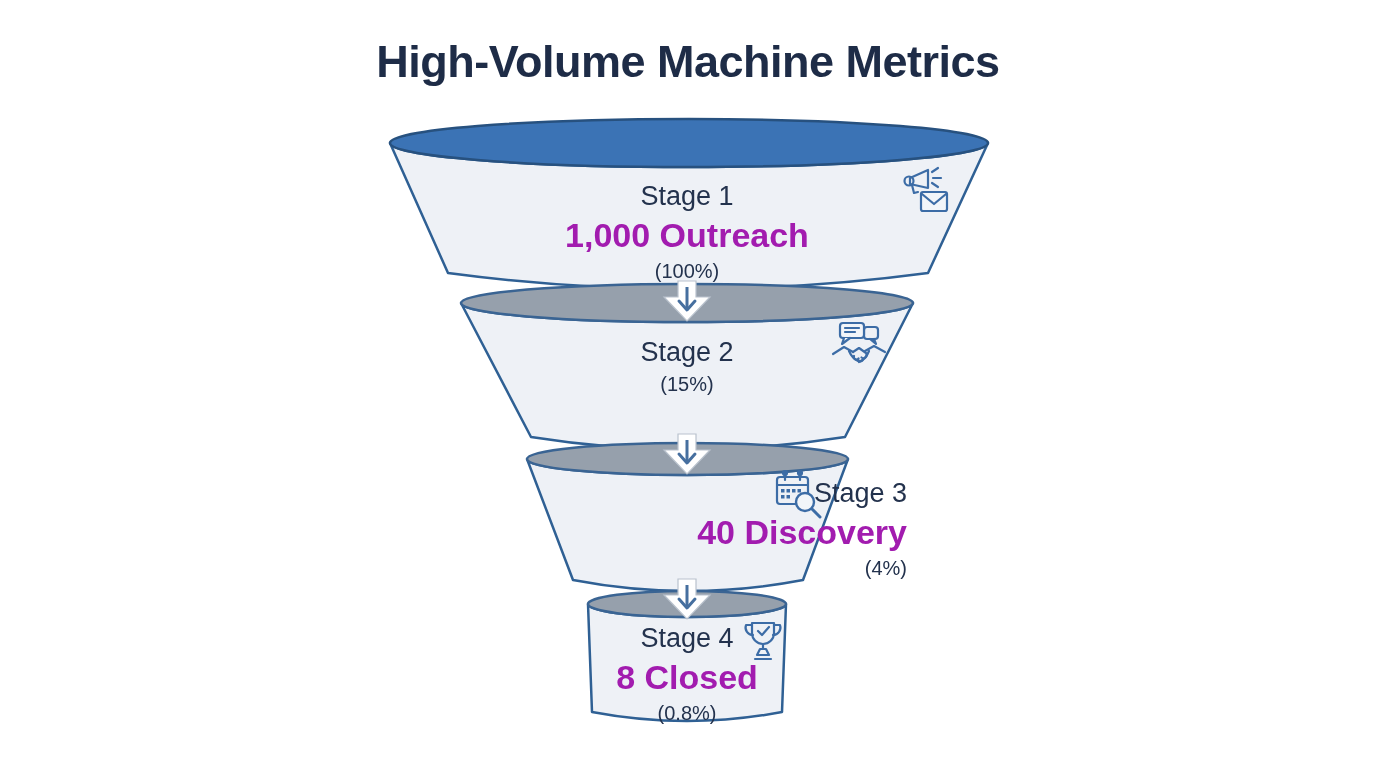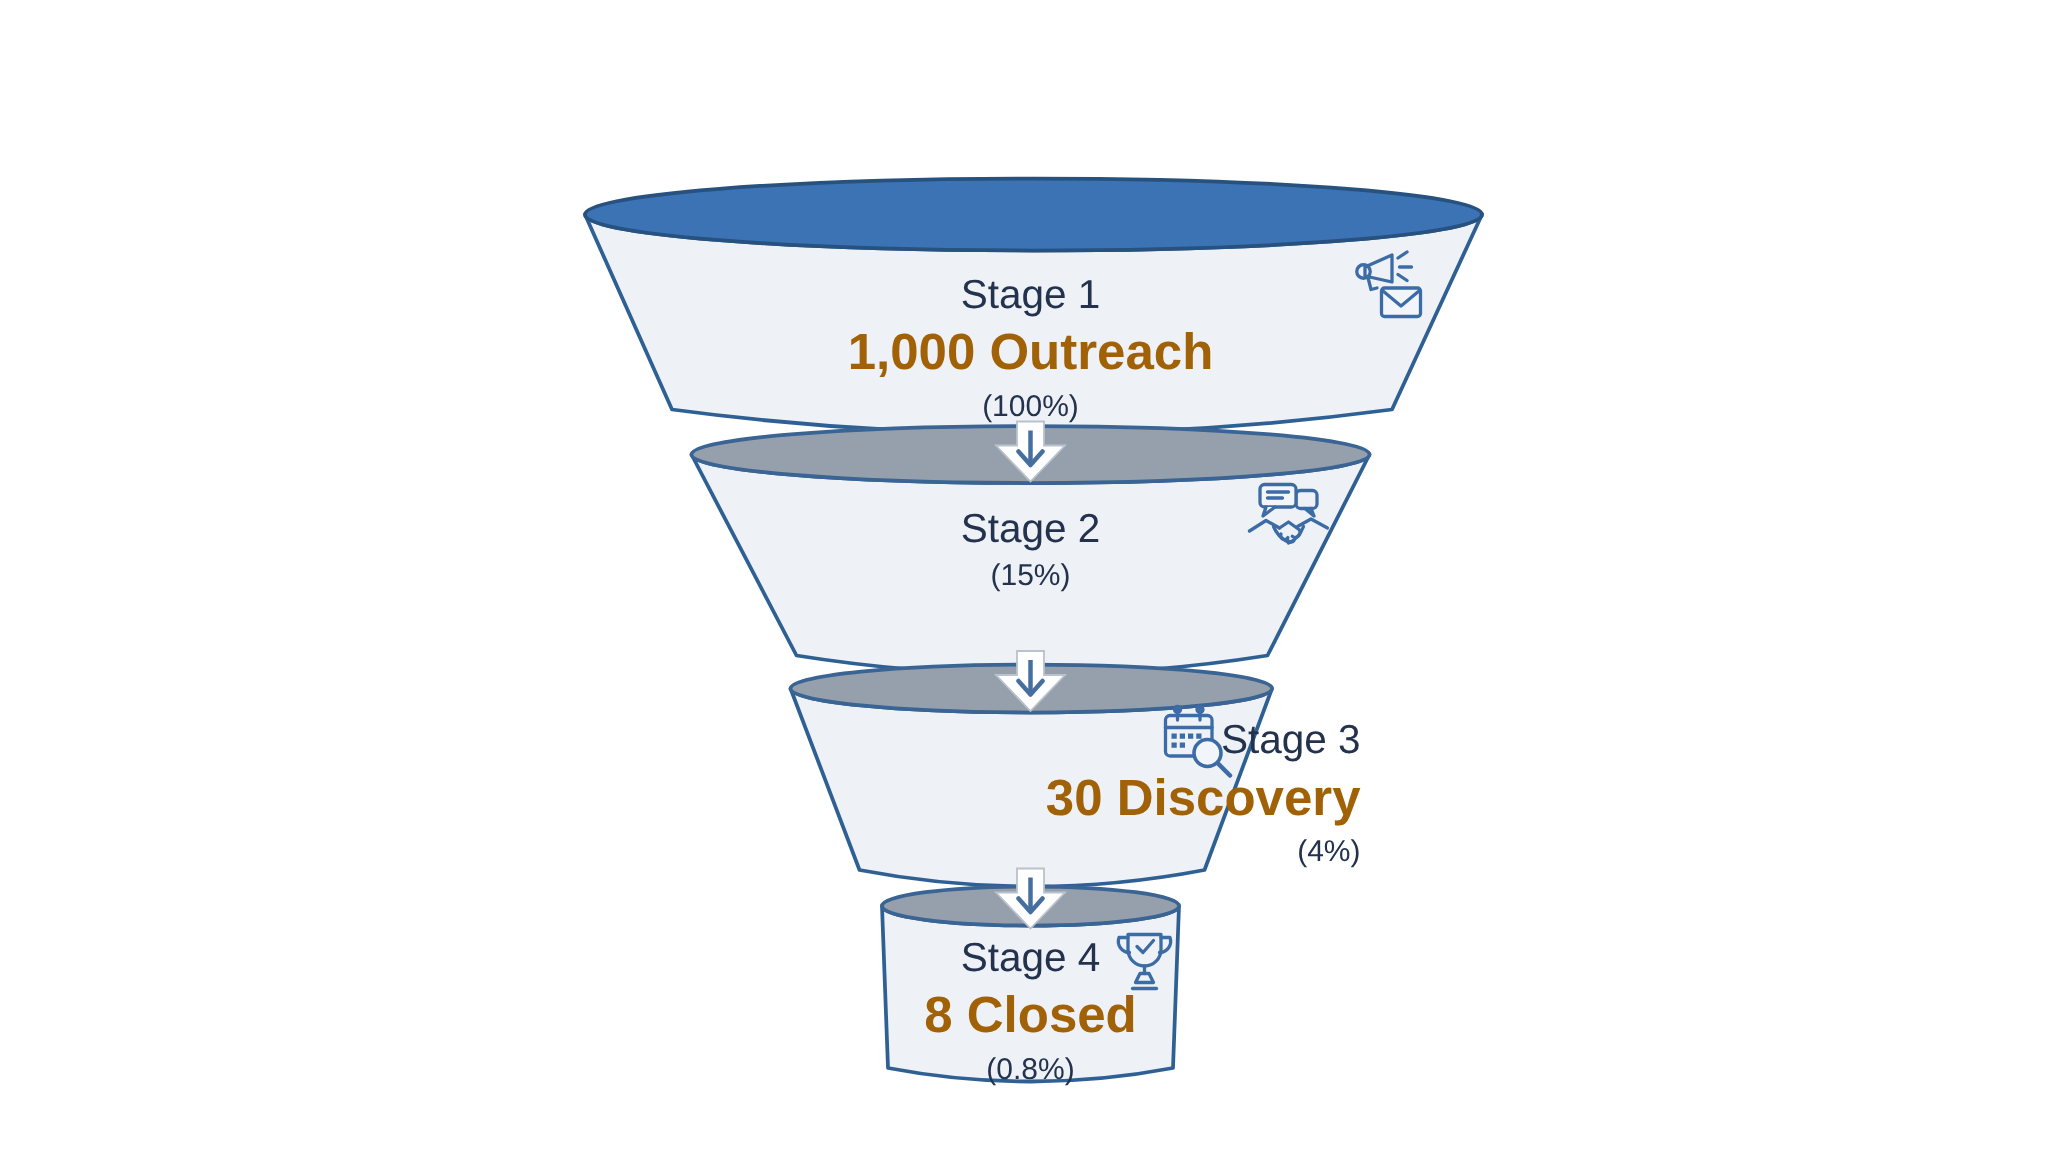--- a/index.html
+++ b/index.html
@@ -11,32 +11,33 @@
     position:absolute; top:36px; left:0; width:100%;
     text-align:center; font-size:45px; font-weight:700;
     color:#1e2c47; letter-spacing:-0.5px; margin:0;
   }
   .funnel-svg { position:absolute; left:0; top:0; }
   .stage-text {
     position:absolute; left:467px; width:440px; text-align:center;
     color:#23324d; line-height:1.22;
   }
   .stage-text .stage-label { font-size:27px; }
-  .stage-text .stage-value { font-size:34px; font-weight:700; color:#a16207; margin-top:2px; }
+  .stage-text .stage-value { font-size:34px; font-weight:700; color:#a21caf; margin-top:2px; }
   .stage-text .stage-pct   { font-size:20px; margin-top:3px; }
   .st1 { top:180px; } .st2 { top:336px; } .st3 { top:477px;text-align:right; } .st4 { top:622px; }
   .stage-icon { position:absolute; }
   .ic1 { left:900px; top:166px; } .ic2 { left:830px; top:320px; }
   .ic3 { left:771px; top:468px; } .ic4 { left:740px; top:618px; }
 </style>
 </head>
 <body>
 
 <div class="screen">
 
+  <h1 class="chart-title">High-Volume Machine Metrics</h1>
 
   <svg class="funnel-svg" width="1376" height="768" viewBox="0 0 1376 768">
 
     <path d="M 390 143 L 448 273 Q 688 305 928 273 L 988 143 A 299 24 0 0 1 390 143 Z" fill="#eef1f6" stroke="#2f6094" stroke-width="2.5" stroke-linejoin="round"></path>
 
     <ellipse cx="689" cy="143" rx="299" ry="24" fill="#3b73b5" stroke="#27517f" stroke-width="2.5"></ellipse>
 
     <path d="M 461 303 L 531 437 Q 688 462 845 437 L 913 303 A 226 19 0 0 1 461 303 Z" fill="#eef1f6" stroke="#2f6094" stroke-width="2.5" stroke-linejoin="round"></path>
     <ellipse cx="687" cy="303" rx="226" ry="19" fill="#96a0ac" stroke="#3a6493" stroke-width="2.5"></ellipse>
 
@@ -71,21 +72,21 @@
     <div class="stage-pct">(100%)</div>
   </div>
 
   <div class="stage-text st2">
     <div class="stage-label">Stage 2</div>
     <div class="stage-pct">(15%)</div>
   </div>
 
   <div class="stage-text st3">
     <div class="stage-label">Stage 3</div>
-    <div class="stage-value">30 Discovery</div>
+    <div class="stage-value">40 Discovery</div>
     <div class="stage-pct">(4%)</div>
   </div>
 
   <div class="stage-text st4">
     <div class="stage-label">Stage 4</div>
     <div class="stage-value">8 Closed</div>
     <div class="stage-pct">(0.8%)</div>
   </div>
 
   <svg class="stage-icon ic1" width="54" height="54" viewBox="0 0 54 54" fill="none" stroke="#3c6ca6" stroke-width="2.2" stroke-linecap="round" stroke-linejoin="round">

